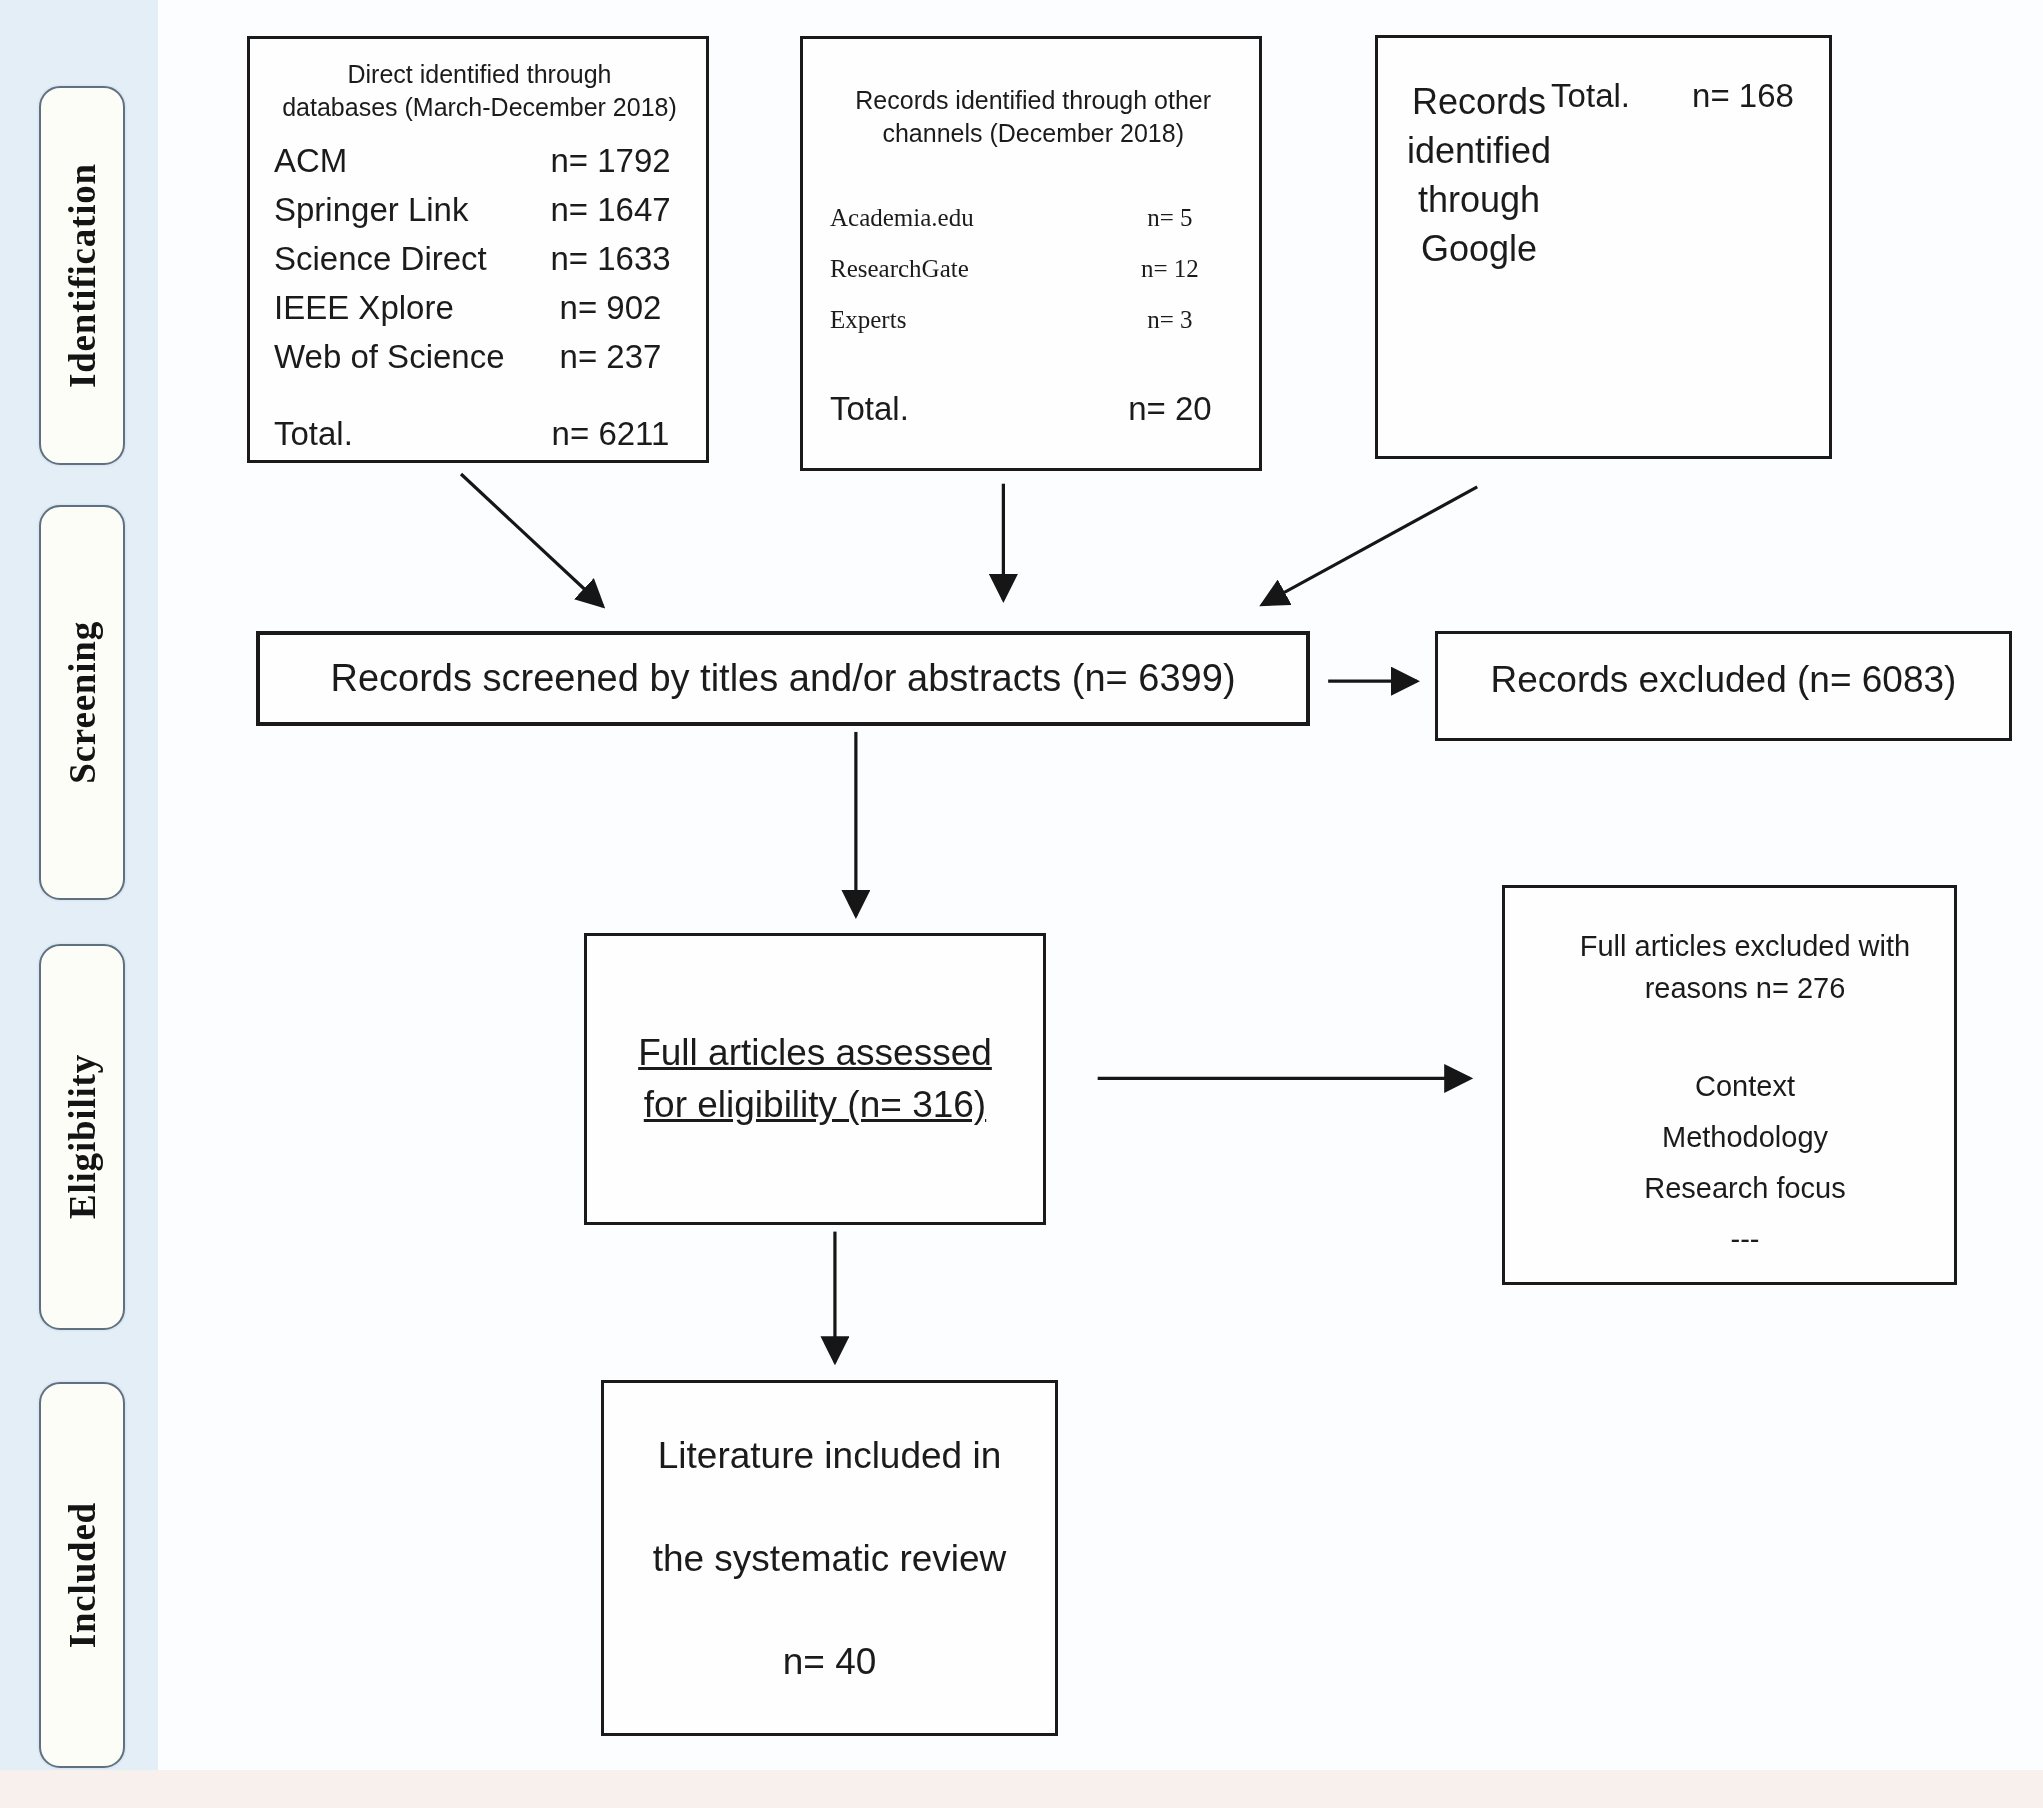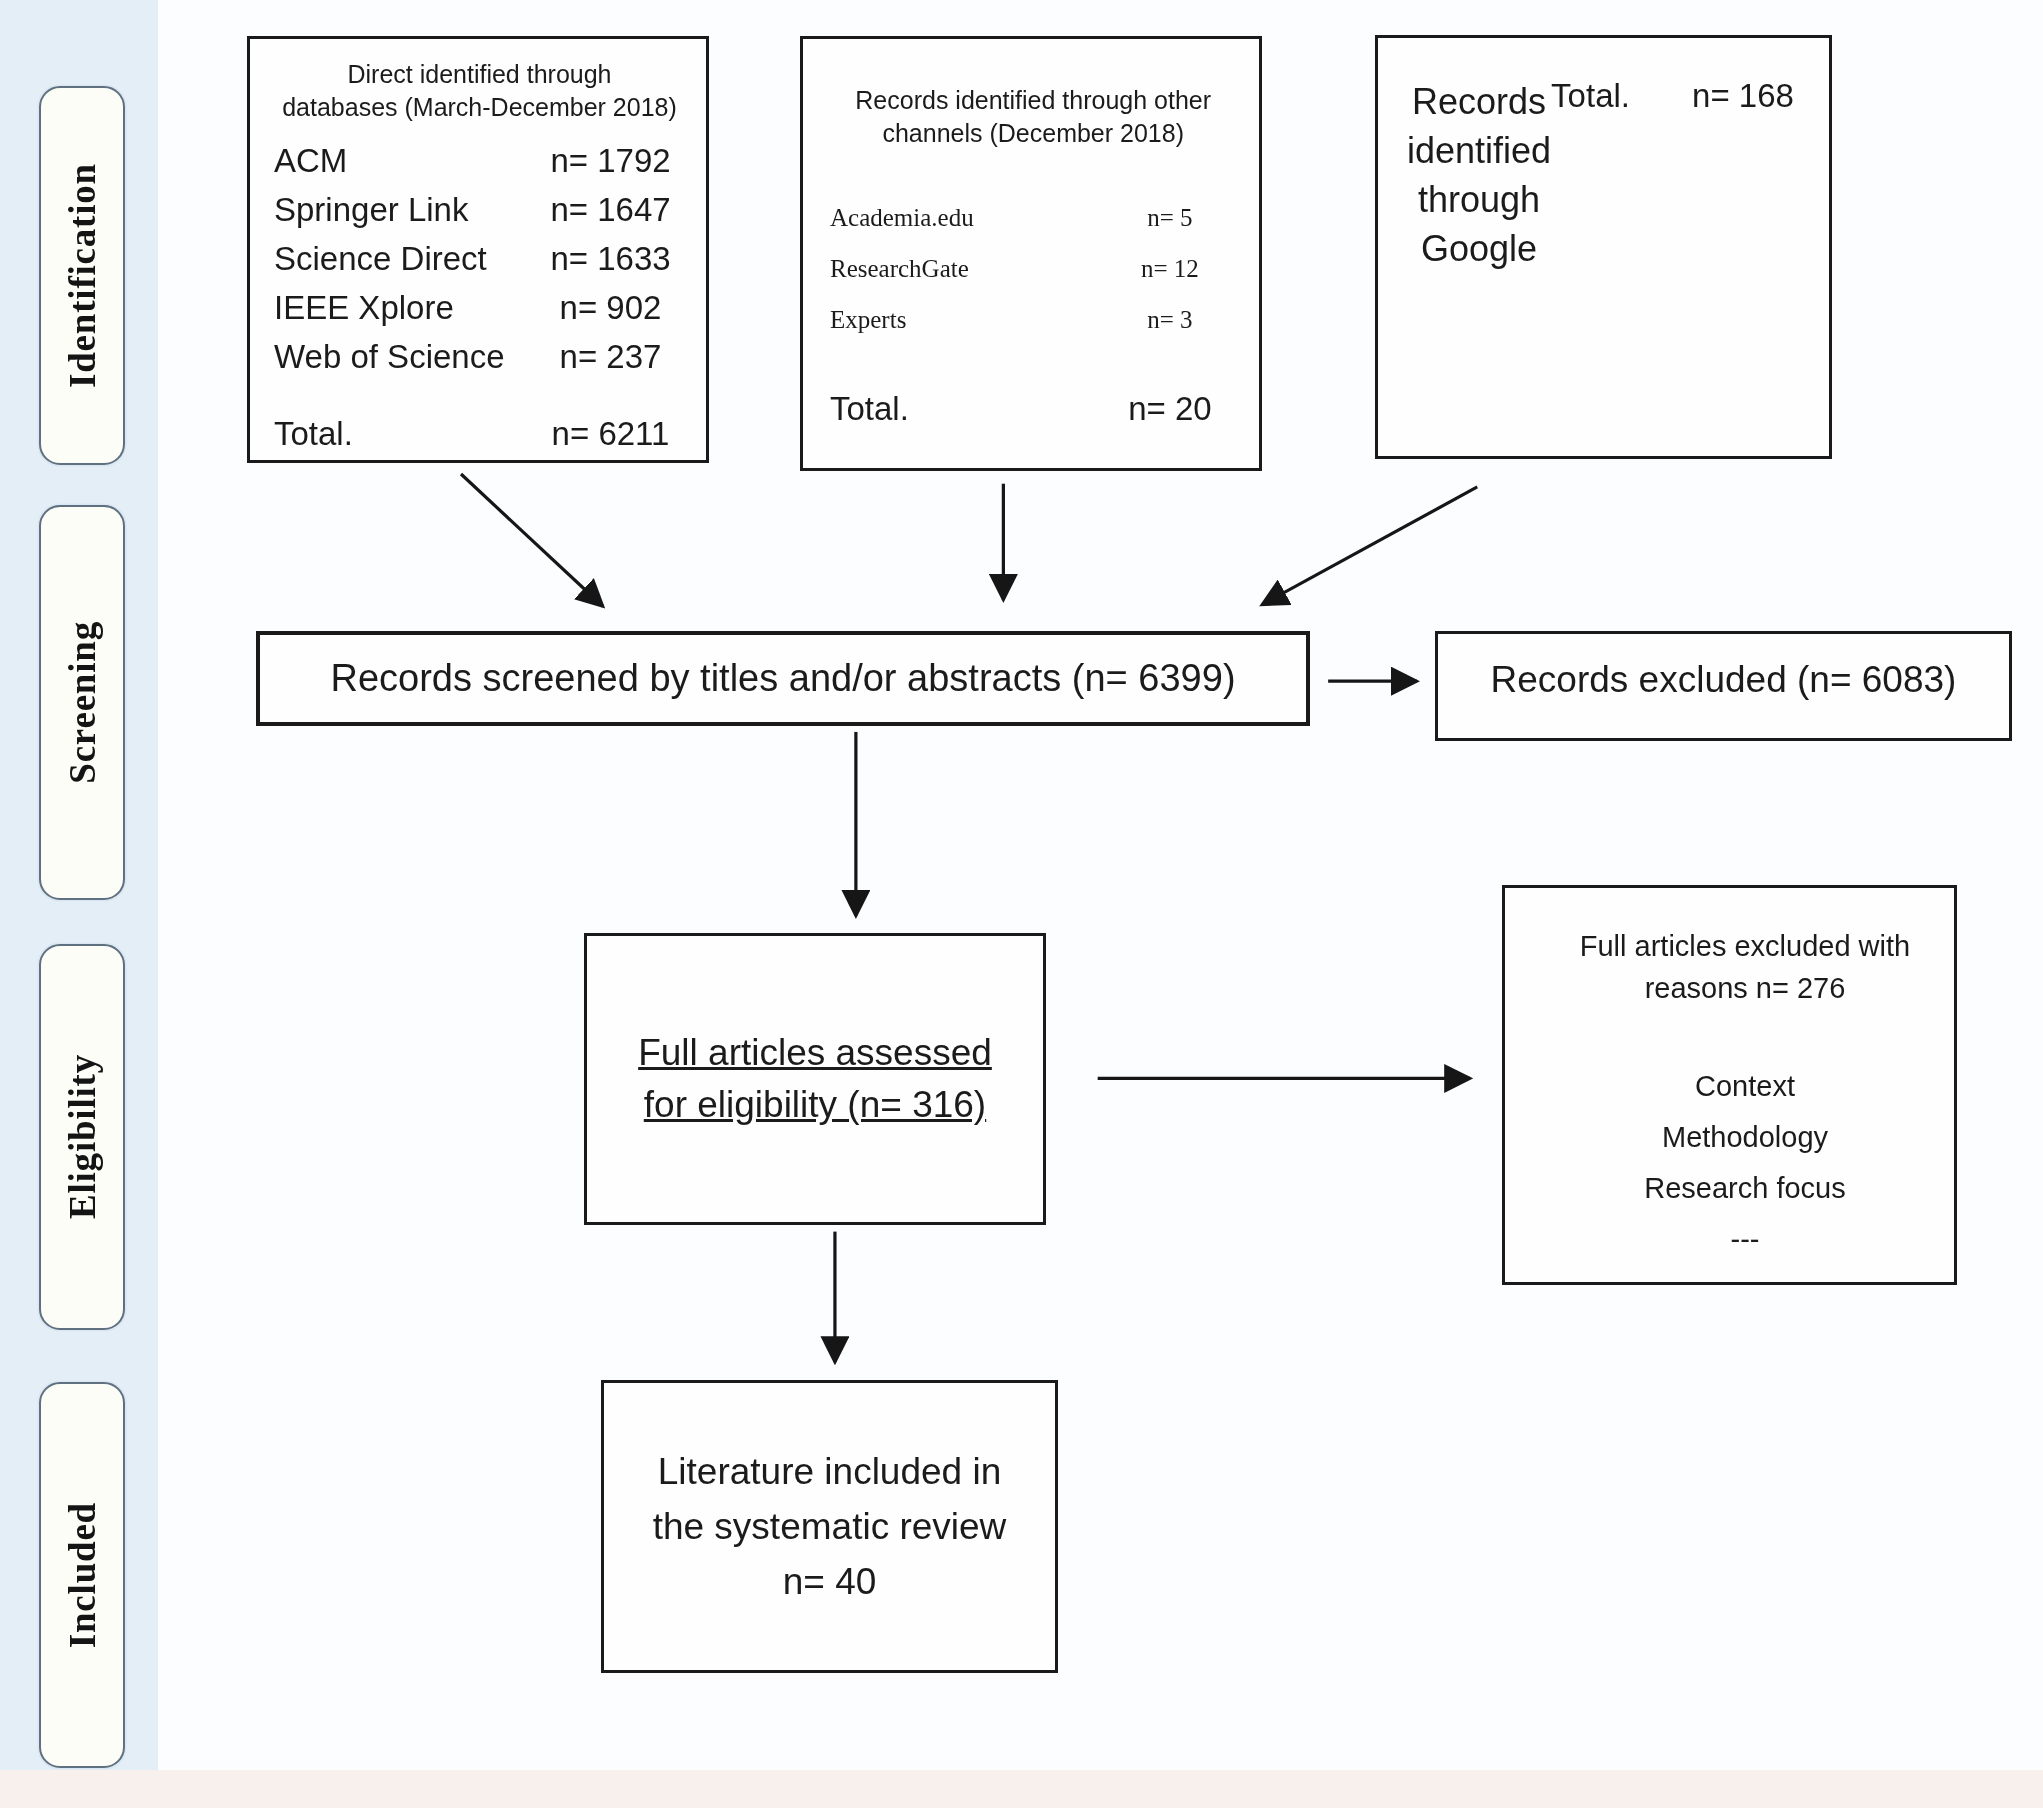--- a/index.html
+++ b/index.html
@@ -95,21 +95,21 @@
 
   
   #box-full{left:584px;top:933px;width:462px;height:292px;font-size:37px;line-height:52px;text-decoration:underline;}
 
   
   #box-reasons{left:1502px;top:885px;width:455px;height:400px;padding-top:37px;text-align:center;padding-left:31px;}
   #box-reasons .box-title{font-size:29px;line-height:42px;}
   #box-reasons .reason-list{margin-top:52px;font-size:29px;line-height:51px;}
 
   
-  #box-literature{left:601px;top:1380px;width:457px;height:293px;font-size:37px;line-height:55px;}
+  #box-literature{left:601px;top:1380px;width:457px;height:356px;font-size:37px;line-height:55px;gap:48px;}
 
   #arrows{position:absolute;left:0;top:0;z-index:5;}
   .box,.stage{z-index:6;}
 </style>
 </head>
 <body>
 
 <div id="canvas">
 
   <div class="side-strip"></div>

